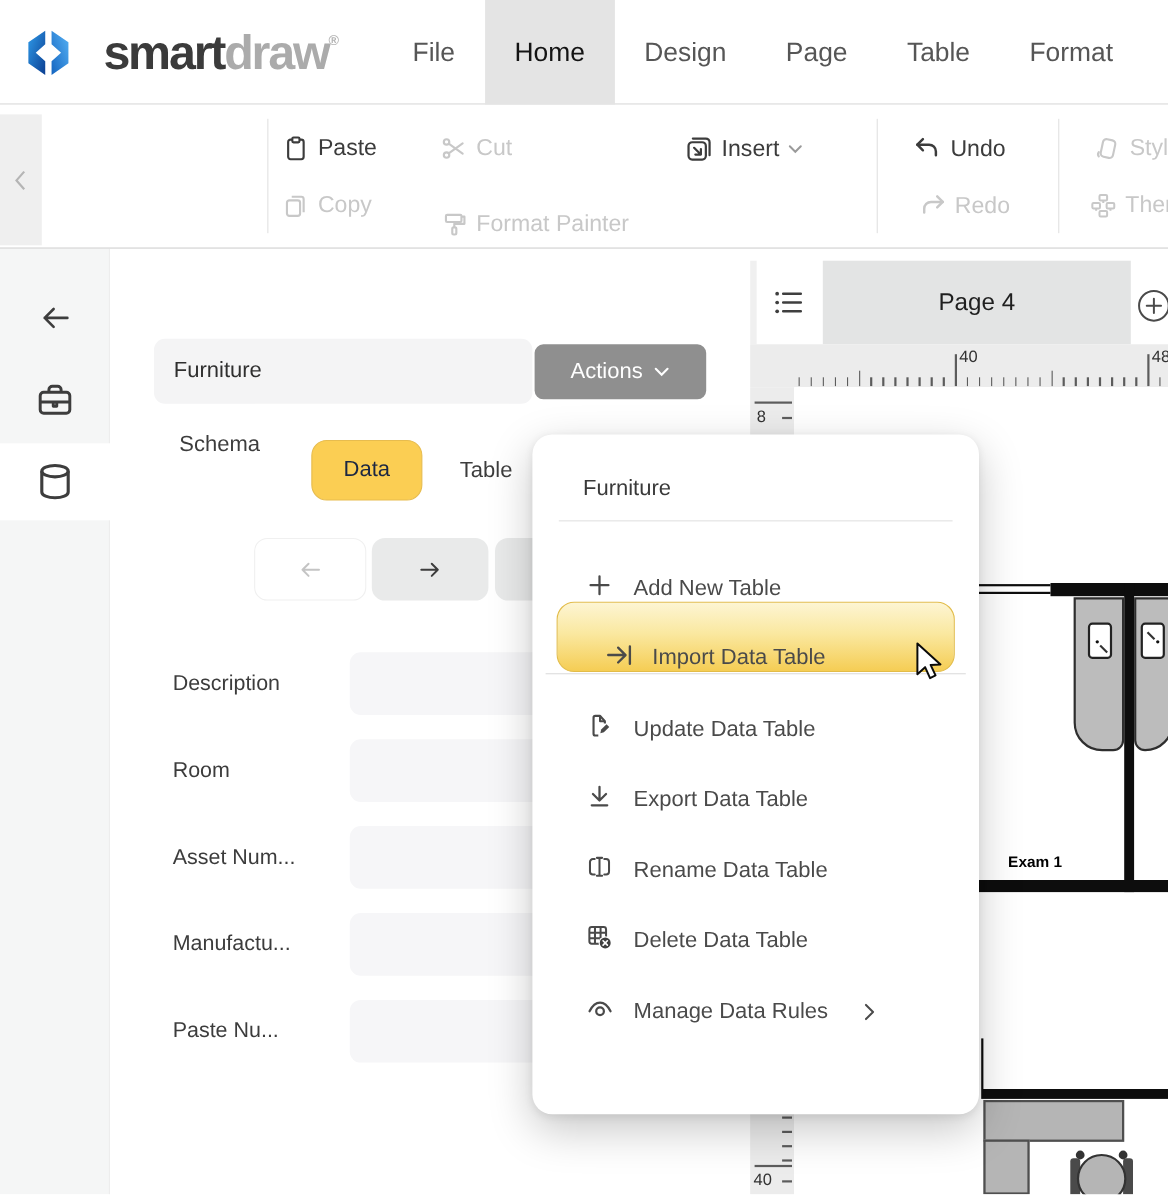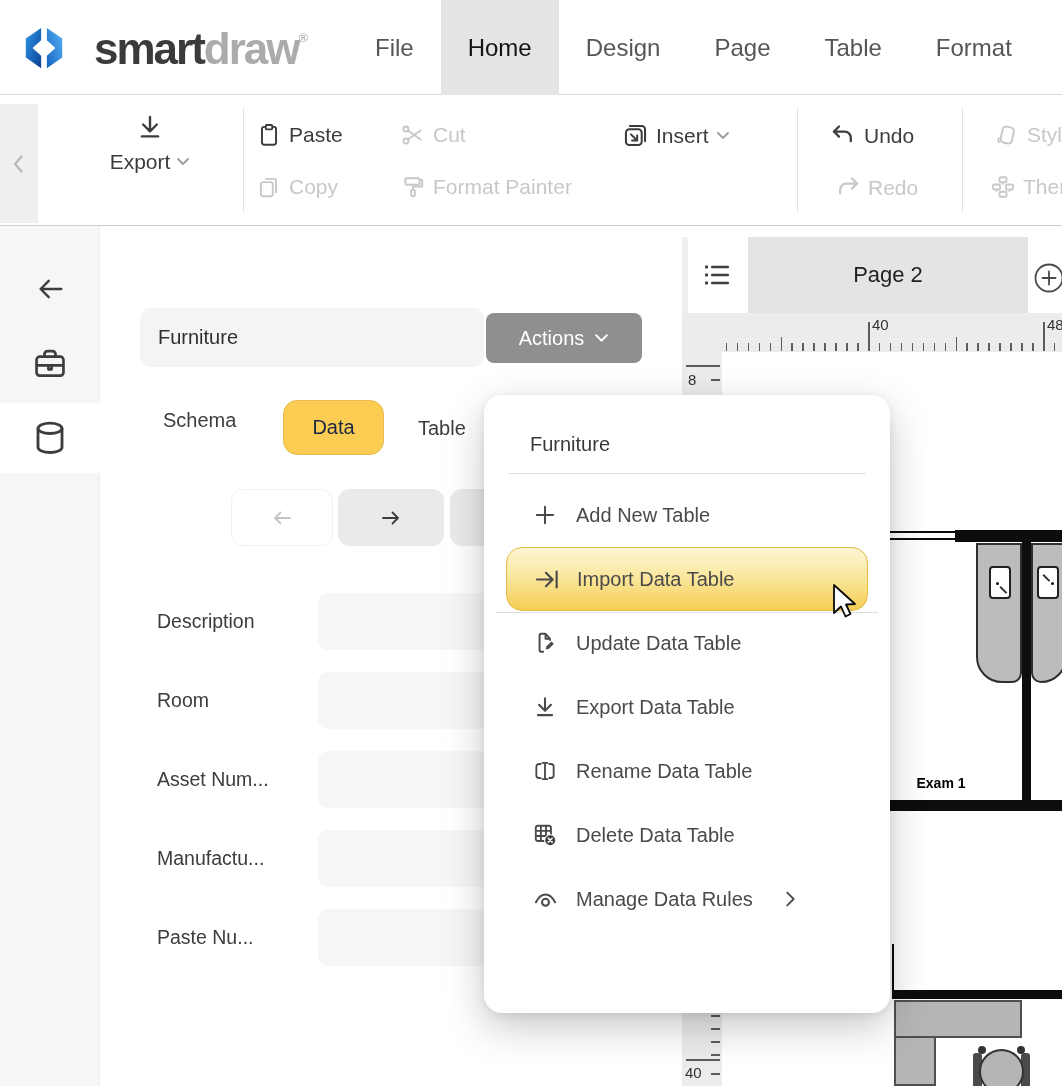--- a/index.html
+++ b/index.html
@@ -73,24 +73,24 @@
   .chair-arm { position:absolute; width:9px; height:37px; background:#4a4a4a; border-radius:3px; }
   .chair-knob { position:absolute; width:8px; height:8px; background:#333; border-radius:50%; }
   .chair-seat { position:absolute; left:257px; top:697px; width:45px; height:45px; background:#b5b5b5; border:2px solid #333; border-radius:50%; }
   .chair-back { position:absolute; left:261px; top:730px; width:38px; height:18px; background:#c6c6c6; border:2px solid #333; border-radius:10px; }
 
   
   .popup { position:absolute; left:484px; top:395px; width:406px; height:618px; background:#fff; border-radius:18px; box-shadow:0 14px 40px rgba(0,0,0,.22), 0 2px 8px rgba(0,0,0,.08); z-index:50; }
   .popup-title { position:absolute; left:46px; top:36px; font-size:20px; color:#3a3a3a; line-height:26px; }
   .popup-divider { position:absolute; left:24px; right:24px; top:78px; border-top:1px solid #e2e2e2; }
   .popup-items { position:absolute; left:0; right:0; top:88px; }
-  .p-item { position:relative; height:64px; display:flex; align-items:center; padding-left:46px; gap:16px; z-index:1; }
+  .p-item { position:relative; height:64px; display:flex; align-items:flex-end; padding-left:46px; gap:16px; z-index:1; }
   .p-icon { width:30px; height:30px; display:flex; align-items:center; justify-content:center; flex:0 0 30px; }
   .p-label { font-size:20px; color:#4a4a4a; white-space:nowrap; }
-  .p-item.hl { margin:0 22px; padding-left:24px; border:1px solid #E2BC49; border-radius:16px; background:linear-gradient(180deg,#FDF5D3 0%, #FAE8A0 45%, #F5CD54 100%); }
+  .p-item.hl { margin:0 22px; padding-left:40px; border:1px solid #E2BC49; border-radius:16px; background:linear-gradient(180deg,#FDF5D3 0%, #FAE8A0 45%, #F5CD54 100%); }
   .row-stub { position:absolute; left:12px; right:12px; top:217px; border-top:1px solid #dddddd; z-index:0; }
   .p-chevron { margin-left:10px; display:flex; align-items:center; }
 
   .cursor { position:absolute; left:832px; top:583px; z-index:99; }
 
   svg { display:block; }
 </style>
 </head>
 <body>
 
@@ -124,31 +124,20 @@
       </nav>
   </div>
 
   <div class="toolbar">
     <div class="collapse-box">
       <svg width="18" height="22" viewBox="0 0 18 22">
           <path d="M12 3 L5 11 L12 19" fill="none" stroke="#b5b5b5" stroke-width="2"></path>
         </svg>
     </div>
 
-    <div class="tb-export">
-      <svg width="30" height="30" viewBox="0 0 24 24" style="margin:0 auto" fill="none" stroke="#3c3c3c" stroke-width="1.9" stroke-linecap="round" stroke-linejoin="round">
-        <path d="M12 4 v11 M6.5 10 L12 15.5 L17.5 10 M5.5 19.5 h13"></path>
-      </svg>
-      <div class="lbl">
-          <span>Export</span>
-        <svg width="14" height="10" viewBox="0 0 14 10">
-            <path d="M2 2 l5 5 5-5" fill="none" stroke="#9a9a9a" stroke-width="1.8" stroke-linecap="round"></path>
-          </svg>
-      </div>
-    </div>
 
     <div class="tb-divider" style="left:243px"></div>
 
     <div class="tb-item" style="left:256px; top:27px">
       <svg width="26" height="26" viewBox="0 0 24 24" fill="none" stroke="#3c3c3c" stroke-width="1.8" stroke-linejoin="round">
         <rect x="5.5" y="4.5" width="13" height="16.5" rx="2"></rect>
           <rect x="9" y="2.8" width="6" height="4" rx="1" fill="#fff"></rect>
       </svg>
       <span>Paste</span>
     </div>
@@ -160,21 +149,21 @@
       </svg>
       <span>Cut</span>
     </div>
     <div class="tb-item disabled" style="left:256px; top:79px">
       <svg width="26" height="26" viewBox="0 0 24 24" fill="none" stroke="#c8c8c8" stroke-width="1.8" stroke-linejoin="round">
         <rect x="4.5" y="7.5" width="11" height="13" rx="2"></rect>
           <path d="M8.5 4.5 h8 a2 2 0 0 1 2 2 v11"></path>
       </svg>
       <span>Copy</span>
     </div>
-    <div class="tb-item disabled" style="left:400px; top:79px">
+    <div class="tb-item disabled" style="left:400px; top:96px">
       <svg width="26" height="26" viewBox="0 0 24 24" fill="none" stroke="#c8c8c8" stroke-width="1.8" stroke-linejoin="round">
         <rect x="5" y="4" width="13" height="6" rx="1"></rect>
           <path d="M18 5.5 h2.5 v6 H12 v3"></path>
           <rect x="10.3" y="14.5" width="3.4" height="6" rx="1.2"></rect>
       </svg>
       <span>Format Painter</span>
     </div>
 
     <div class="tb-item" style="left:622px; top:27px">
       <svg width="27" height="27" viewBox="0 0 24 24" fill="none" stroke="#3c3c3c" stroke-width="1.8" stroke-linecap="round" stroke-linejoin="round">
@@ -247,21 +236,21 @@
   </div>
 
   <input class="search" readonly="" value="Furniture" style="">
   <div class="actions-btn">
     <span>Actions</span>
     <svg width="15" height="11" viewBox="0 0 14 10">
         <path d="M2 2 l5 5 5-5" fill="none" stroke="#fff" stroke-width="1.8" stroke-linecap="round"></path>
       </svg>
   </div>
 
-  <span class="tab-plain" style="left:163px; top:406px">Schema</span>
+  <span class="tab-plain" style="left:163px; top:390px">Schema</span>
   <div class="tab-pill">
       <span>Data</span>
     </div>
   <span class="tab-plain" style="left:418px; top:414px">Table</span>
 
   <div class="nav-btn nav-prev">
     <svg width="30" height="24" viewBox="0 0 24 24" fill="none" stroke="#c4c4c4" stroke-width="1.8" stroke-linecap="round" stroke-linejoin="round">
         <path d="M20 12 H5 M10.5 6.5 L5 12 L10.5 17.5"></path>
       </svg>
   </div>
@@ -292,21 +281,21 @@
           <path d="M10 7 h16 M10 15 h16 M10 23 h16"></path>
         </g>
       <g fill="#3f3f3f">
           <circle cx="4.5" cy="7" r="1.7"></circle>
           <circle cx="4.5" cy="15" r="1.7"></circle>
           <circle cx="4.5" cy="23" r="1.7"></circle>
         </g>
     </svg>
   </div>
   <div class="page-tab">
-      <span>Page 2</span>
+      <span>Page 4</span>
     </div>
   <div class="plus-btn">
     <svg width="34" height="34" viewBox="0 0 34 34">
       <circle cx="17" cy="17" r="13.5" fill="none" stroke="#4a4a4a" stroke-width="1.8"></circle>
       <path d="M17 10.5 v13 M10.5 17 h13" stroke="#4a4a4a" stroke-width="1.8" stroke-linecap="round"></path>
     </svg>
   </div>
 
   <div class="hruler" id="hruler">
       <div class="htick" style="left: 43.8125px; height: 8px;"></div>

